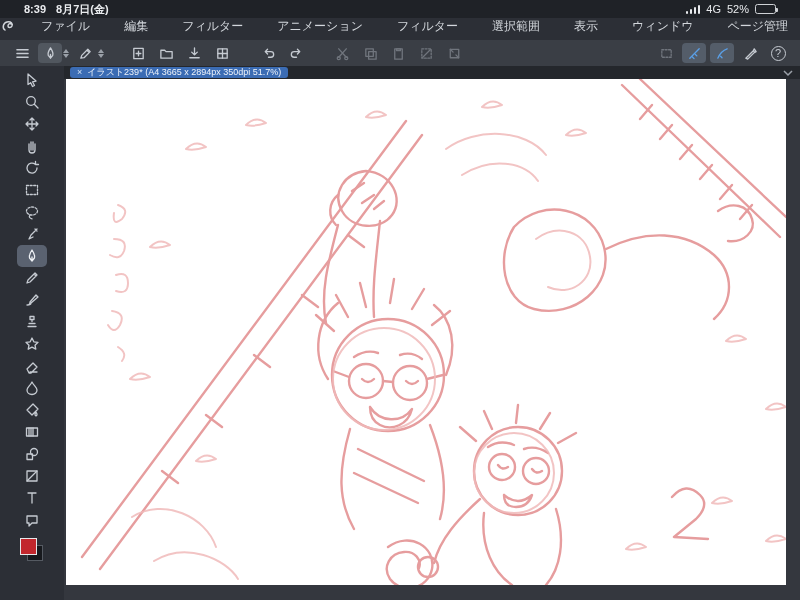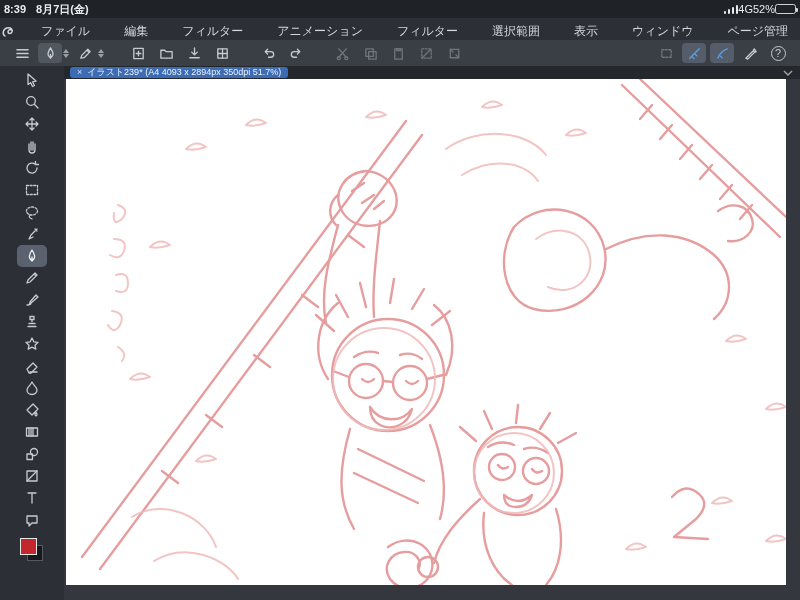--- a/index.html
+++ b/index.html
@@ -2,33 +2,33 @@
 <html><head>
 <meta charset="utf-8">
 <style>
   * { margin:0; padding:0; box-sizing:border-box; }
   html,body { width:800px; height:600px; }
   body { font-family:"Liberation Sans","DejaVu Sans",sans-serif; background:#26292f; overflow:hidden; }
   .screen { position:relative; width:800px; height:600px; }
 
   
   .statusbar { position:absolute; top:0; left:0; right:0; height:18px; background:#1f2227;
-    display:flex; align-items:center; justify-content:space-between; padding:0 4px;
+    display:flex; align-items:center; justify-content:space-between; padding:0 24px;
     color:#e9ebee; font-size:11px; font-weight:bold; }
   .statusbar .left { display:flex; gap:10px; align-items:center; }
-  .statusbar .right { display:flex; align-items:center; font-weight:normal; }
+  .statusbar .right { display:flex; gap:6px; align-items:center; font-weight:normal; }
   .sigbars { display:flex; align-items:flex-end; gap:1.5px; height:9px; }
   .sigbars i { width:2.5px; background:#e9ebee; border-radius:1px; display:block; }
   .battery { width:21px; height:10px; border:1px solid #cfd2d6; border-radius:2.5px; position:relative; padding:1px; }
   .battery .fill { height:100%; width:90%; background:#ffffff; border-radius:1px; }
   .battery:after { content:""; position:absolute; right:-3px; top:2.5px; width:2px; height:4px; background:#cfd2d6; border-radius:0 1px 1px 0; }
 
   
   .menubar { position:absolute; top:18px; left:0; right:0; height:22px; background:#2c2f36;
-    display:flex; align-items:flex-end; gap:16px; color:#d3d7dc; font-size:12px; }
+    display:flex; align-items:flex-start; gap:16px; color:#d3d7dc; font-size:12px; }
   .menubar .logo { width:26px; display:flex; justify-content:center; }
   .menubar .menu-item { padding:0 9px; cursor:default; white-space:nowrap; }
 
   
   .toolbar { position:absolute; top:40px; left:0; right:0; height:26px; background:#3a3e45;
     display:flex; align-items:center; padding:0 10px; gap:4px; }
   .tbtn { width:24px; height:20px; display:flex; align-items:center; justify-content:center; border-radius:4px; }
   .tbtn svg { stroke:#c6cbd2; fill:none; stroke-width:1.4; stroke-linecap:round; stroke-linejoin:round; }
   .tbtn.dim svg { stroke:#70757d; }
   .tbtn.pressed { background:#51575f; }
@@ -226,21 +226,21 @@
         </svg>
     </div>
     <div class="tbtn">
       <span class="help-glyph">?</span>
     </div>
   </div>
 
   <div class="tabrow">
     <div class="tab-pill">
       <span class="tab-close">×</span>
-      <span>イラスト239* (A4 4093 x 2894px 350dpi 51.7%)</span>
+      <span>イラスト239* (A4 3665 x 2894px 350dpi 51.7%)</span>
     </div>
     <span class="tab-chevron">
       <svg width="12" height="10" viewBox="0 0 12 10">
           <path d="M2 3 l4 4 4 -4"></path>
         </svg>
     </span>
   </div>
 
   <div class="sidebar">
     <div class="tool">

